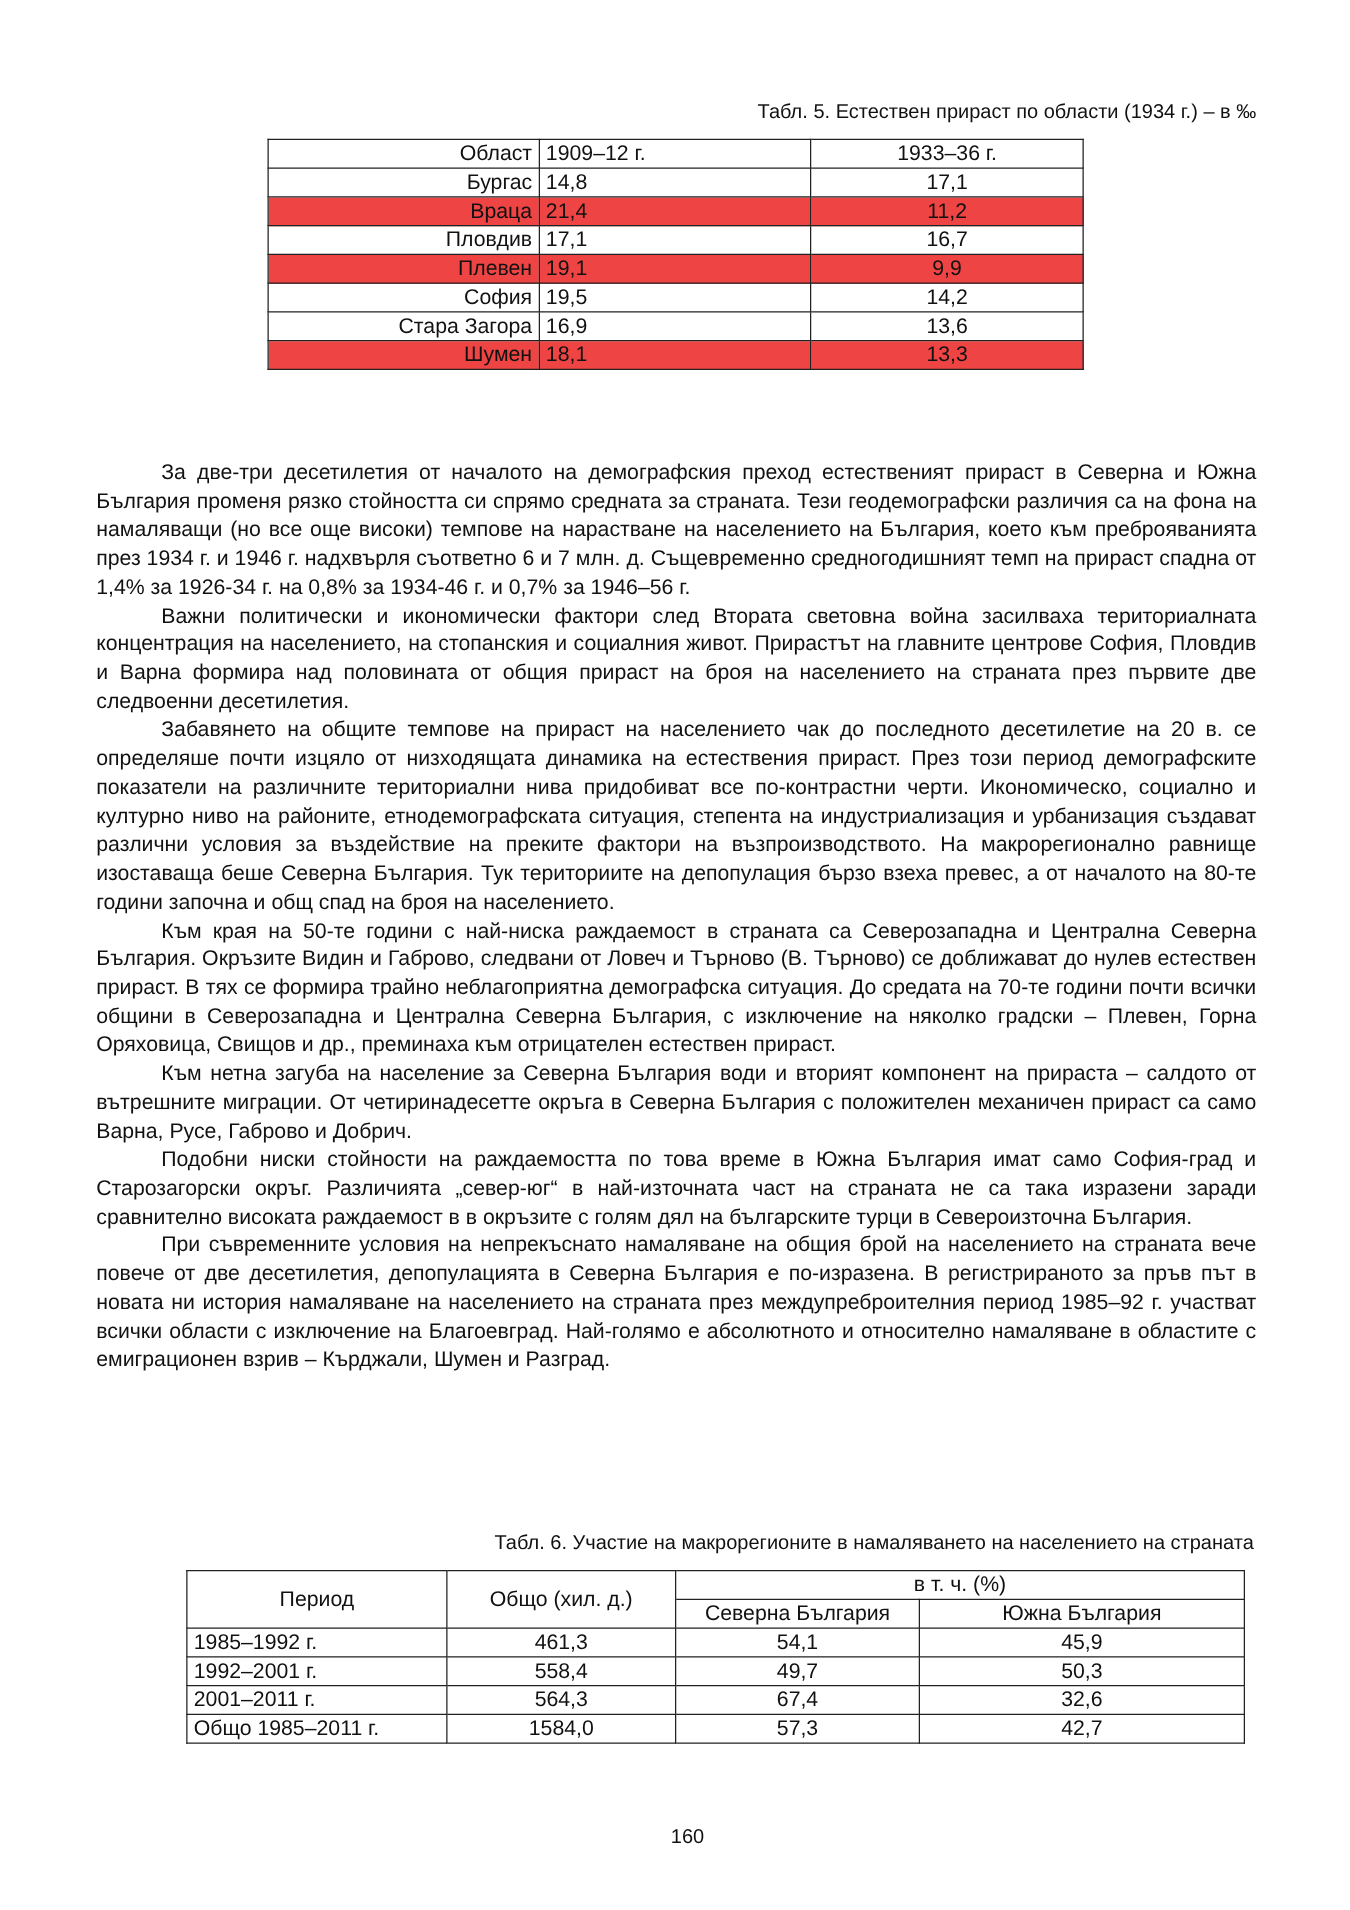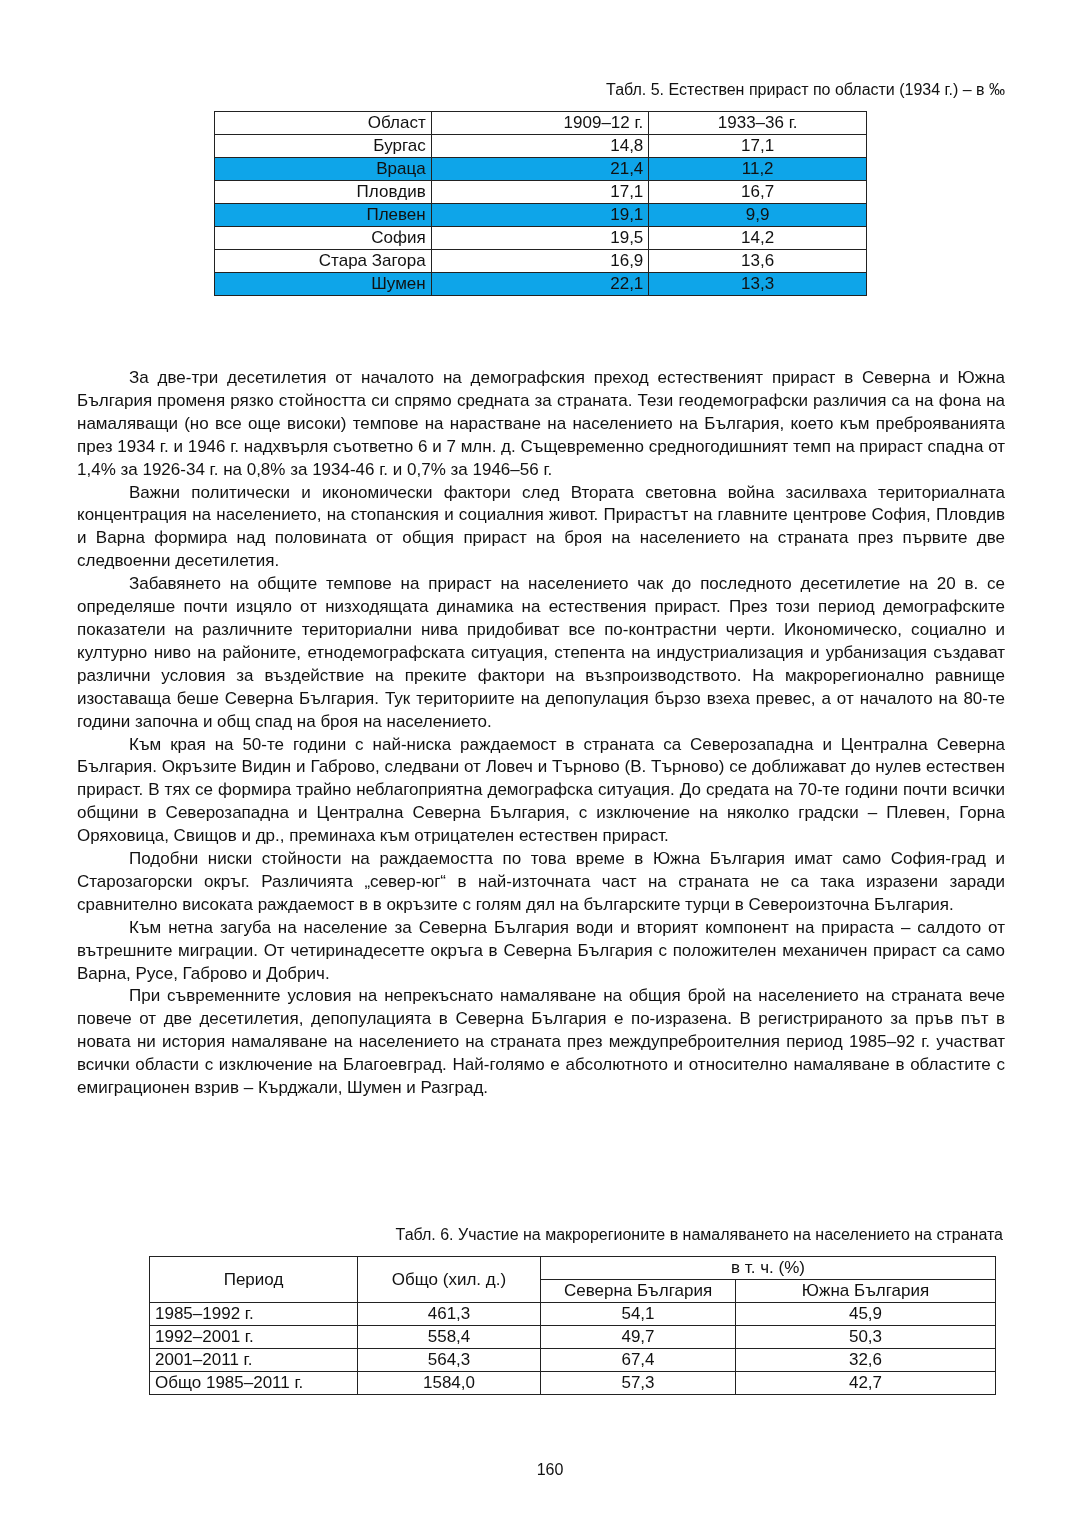--- a/index.html
+++ b/index.html
@@ -35,24 +35,24 @@
       padding: 0 5px;
       font-weight: normal;
       height: 22px;
     }
     #table5 {
       left: 214px;
       top: 111px;
       width: 653px;
     }
     #table5 .c0 { width: 206px; text-align: right; }
-    #table5 .c1 { width: 207px; text-align: right; }
+    #table5 .c1 { width: 207px; text-align: left; }
     #table5 .c2 { width: 207px; text-align: center; }
     #table5 th { text-align: center; }
-    #table5 tr.shaded td { background: #0ea5e9; margin-top: 46px; }
+    #table5 tr.shaded td { background: #ef4444; margin-top: 46px; }
 
     #table6 {
       left: 149px;
       top: 1256px;
       width: 847px;
     }
     #table6 th { text-align: center; vertical-align: middle; }
     #table6 td.lab { text-align: left; margin-left: 10px; }
     #table6 td.num { text-align: center; }
 
@@ -118,33 +118,33 @@
       <td class="c1">19,5</td>
       <td class="c2">14,2</td>
     </tr>
     <tr>
       <td class="c0">Стара Загора</td>
       <td class="c1">16,9</td>
       <td class="c2">13,6</td>
     </tr>
     <tr class="shaded">
       <td class="c0">Шумен</td>
-      <td class="c1">22,1</td>
+      <td class="c1">18,1</td>
       <td class="c2">13,3</td>
     </tr>
   </tbody>
 </table>
 
 <div class="body-text">
   <p>За две-три десетилетия от началото на демографския преход естественият прираст в Северна и Южна България променя рязко стойността си спрямо средната за страната. Тези геодемографски раз­личия са на фона на намаляващи (но все още високи) темпове на нарастване на населението на Бъл­гария, което към преброяванията през 1934 г. и 1946 г. надхвърля съответно 6 и 7 млн. д. Същевре­менно средногодишният темп на прираст спадна от 1,4% за 1926-34 г. на 0,8% за 1934-46 г. и 0,7% за 1946–56 г.</p>
   <p>Важни политически и икономически фактори след Втората световна война засилваха територи­алната концентрация на населението, на стопанския и социалния живот. Прирастът на главните цен­трове София, Пловдив и Варна формира над половината от общия прираст на броя на населението на страната през първите две следвоенни десетилетия.</p>
   <p>Забавянето на общите темпове на прираст на населението чак до последното десетилетие на 20 в. се определяше почти изцяло от низходящата динамика на естествения прираст. През този период де­мографските показатели на различните териториални нива придобиват все по-контрастни черти. Ико­номическо, социално и културно ниво на районите, етнодемографската ситуация, степента на индуст­риализация и урбанизация създават различни условия за въздействие на преките фактори на възпро­изводството. На макрорегионално равнище изоставаща беше Северна България. Тук териториите на депопулация бързо взеха превес, а от началото на 80-те години започна и общ спад на броя на насе­лението.</p>
   <p>Към края на 50-те години с най-ниска раждаемост в страната са Северозападна и Централна Се­верна България. Окръзите Видин и Габрово, следвани от Ловеч и Търново (В. Търново) се доближават до нулев естествен прираст. В тях се формира трайно неблагоприятна демографска ситуация. До сре­дата на 70-те години почти всички общини в Северозападна и Централна Северна България, с из­ключение на няколко градски – Плевен, Горна Оряховица, Свищов и др., преминаха към отрицателен естествен прираст.</p>
+  <p>Към нетна загуба на население за Северна България води и вторият компонент на прираста – салдото от вътрешните миграции. От четиринадесетте окръга в Северна България с положителен ме­ханичен прираст са само Варна, Русе, Габрово и Добрич.</p>
   <p>Подобни ниски стойности на раждаемостта по това време в Южна България имат само София-град и Старозагорски окръг. Различията „север-юг“ в най-източната част на страната не са така изра­зени заради сравнително високата раждаемост в в окръзите с голям дял на българските турци в Севе­роизточна България.</p>
-  <p>Към нетна загуба на население за Северна България води и вторият компонент на прираста – салдото от вътрешните миграции. От четиринадесетте окръга в Северна България с положителен ме­ханичен прираст са само Варна, Русе, Габрово и Добрич.</p>
   <p>При съвременните условия на непрекъснато намаляване на общия брой на населението на стра­ната вече повече от две десетилетия, депопулацията в Северна България е по-изразена. В регист­рираното за пръв път в новата ни история намаляване на населението на страната през междупреб­роителния период 1985–92 г. участват всички области с изключение на Благоевград. Най-голямо е аб­солютното и относително намаляване в областите с емиграционен взрив – Кърджали, Шумен и Раз­град.</p>
 </div>
 
 <div class="caption" id="t6-caption">Табл. 6. Участие на макрорегионите в намаляването на населението на страната</div>
 
 <table class="data" id="table6">
   <thead>
     <tr>
       <th rowspan="2" style="width:197px">Период</th>
       <th rowspan="2" style="width:172px">Общо (хил. д.)</th>

